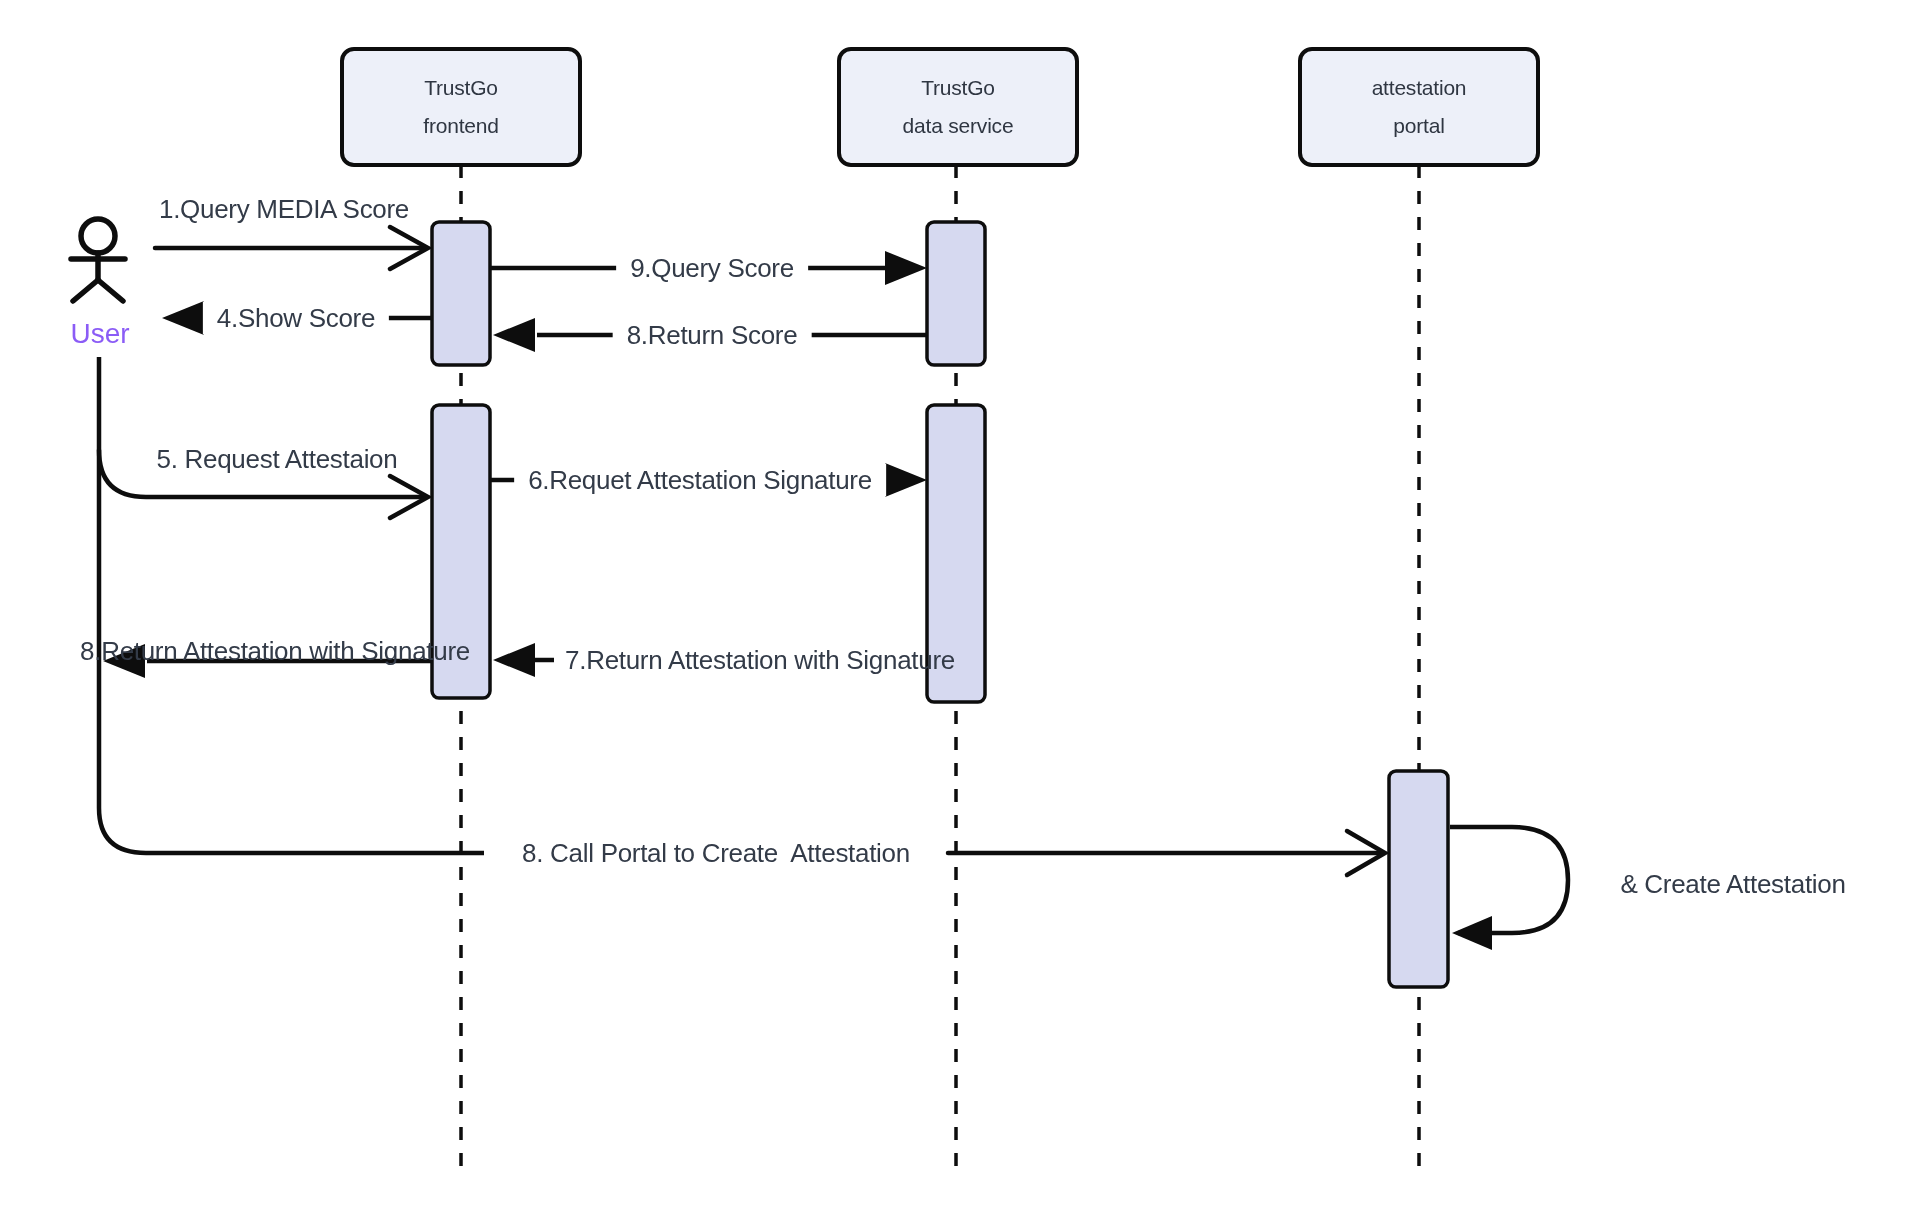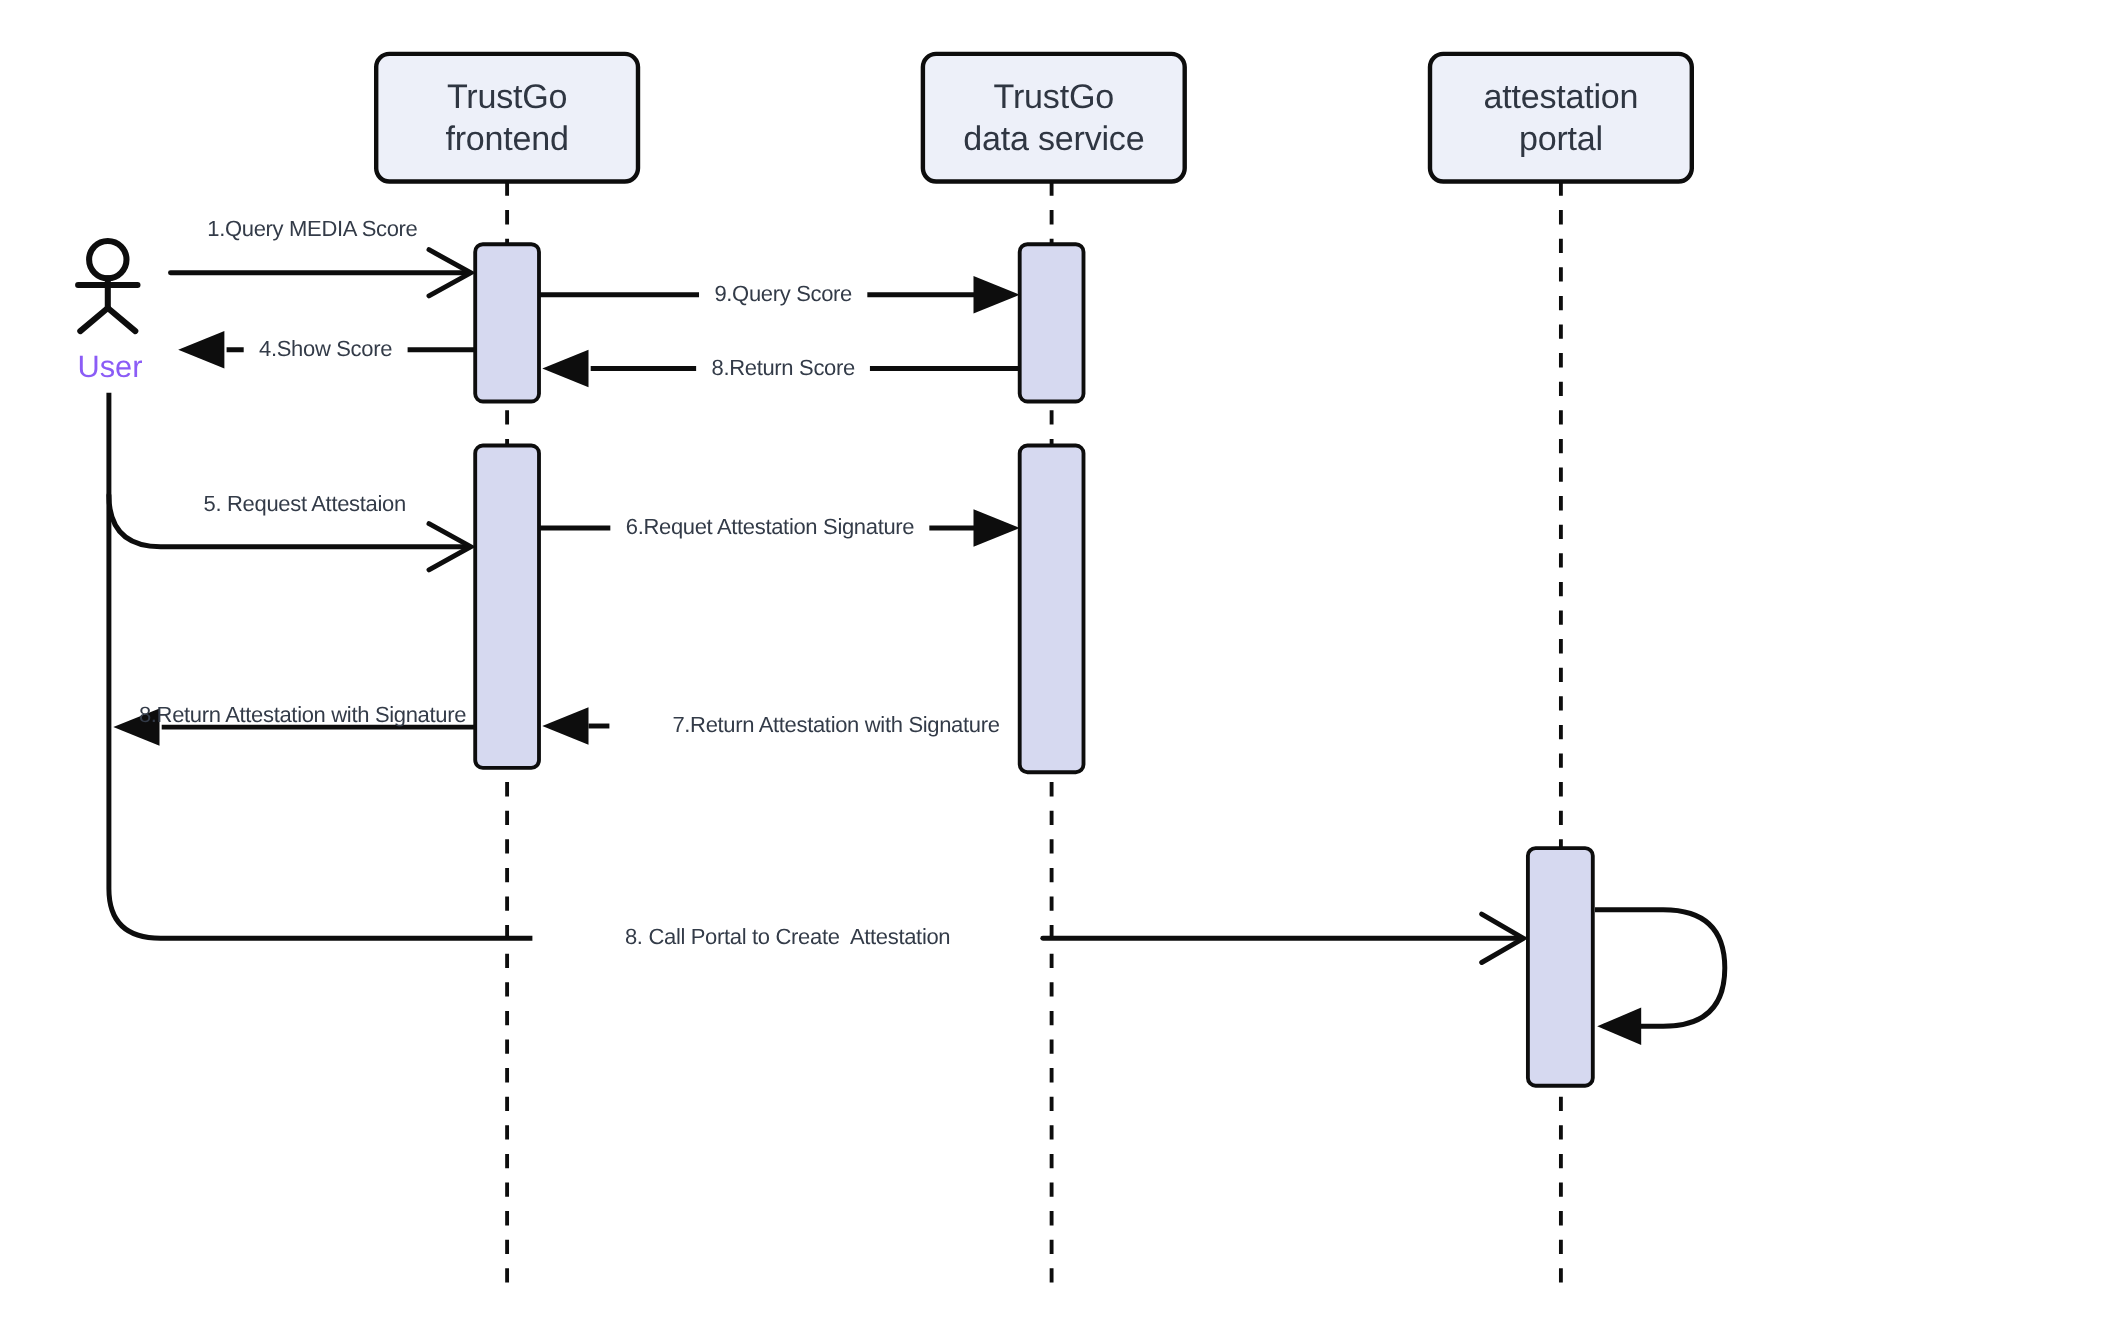--- a/index.html
+++ b/index.html
@@ -3,26 +3,26 @@
 <meta charset="utf-8">
 <style>
   html,body{margin:0;padding:0;background:#ffffff;}
   .stage{
     position:relative;width:1928px;height:1220px;background:#ffffff;overflow:hidden;
     font-family:"Liberation Sans", sans-serif;color:#333b48;
   }
   .stage svg{position:absolute;left:0;top:0;}
   .plabel{
     position:absolute;width:238px;height:116px;display:flex;flex-direction:column;
-    align-items:center;justify-content:center;font-size:31px;line-height:38px;
+    align-items:center;justify-content:center;font-size:21px;line-height:38px;
     color:#2f3642;letter-spacing:-0.2px;text-align:center;
   }
   .msg{
     position:absolute;transform:translate(-50%,-50%);white-space:pre;
-    font-size:20px;letter-spacing:-0.3px;color:#333b48;text-align:right;
+    font-size:26px;letter-spacing:-0.3px;color:#333b48;text-align:right;
   }
   .msg.bg{background:#ffffff;padding:1px 14px;}
   .msg.two{line-height:44px;}
   .actor-label{
     position:absolute;transform:translate(-50%,-50%);font-size:28px;color:#8b5cf6;
   }
 </style>
 </head>
 <body>
 
@@ -123,15 +123,16 @@
   <div class="msg" style="left:284px;top:209px;">1.Query MEDIA Score</div>
   <div class="msg bg" style="left:712px;top:268px;">9.Query Score</div>
   <div class="msg bg" style="left:712px;top:335px;">8.Return Score</div>
   <div class="msg bg" style="left:296px;top:318px;">4.Show Score</div>
   <div class="msg" style="left:277px;top:459px;">5. Request Attestaion</div>
   <div class="msg bg" style="left:700px;top:480px;">6.Requet Attestation Signature</div>
   <div class="msg" style="left:760px;top:660px;">7.Return Attestation with Signature</div>
   <div class="msg" style="left:275px;top:624px;margin-top:27px;">8.Return Attestation with Signature</div>
   <div class="msg" style="left:716px;top:853px;">8. Call Portal to Create  Attestation</div>
   <div class="msg two" style="left:1733px;top:884px;">
+    <div>&amp; Create Attestation</div>
   </div>
 
 </div>
 
 </body></html>

